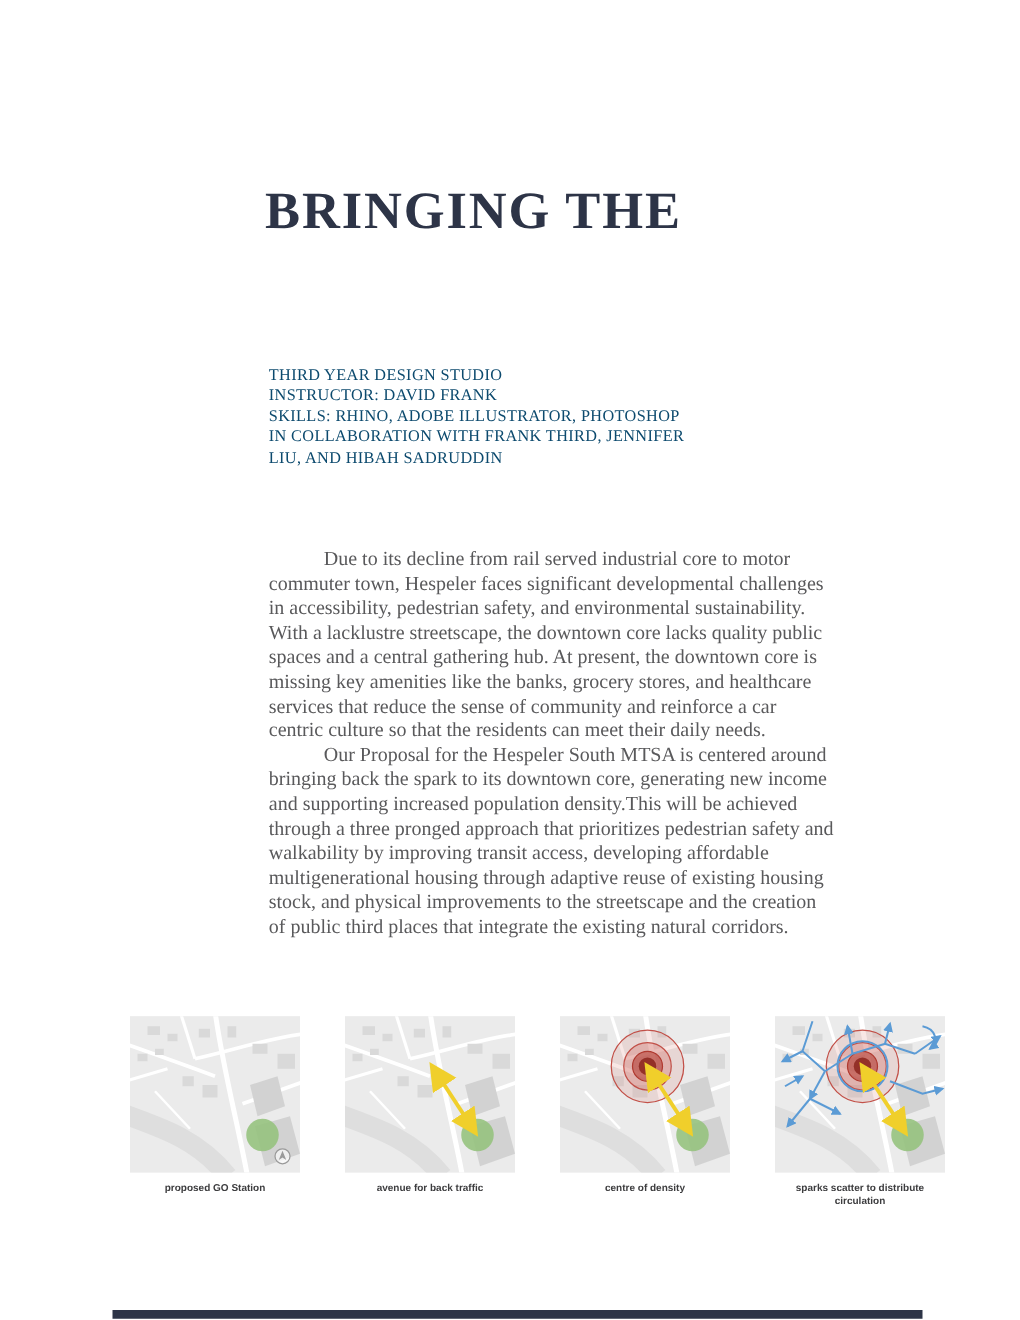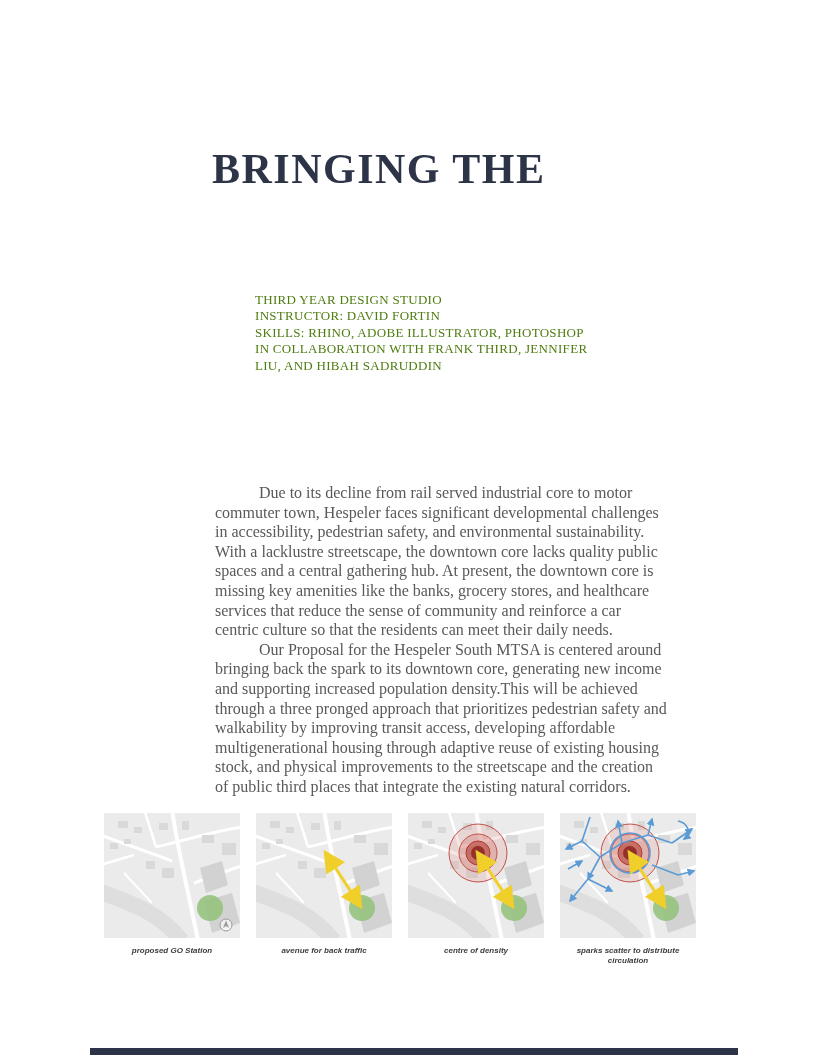--- a/index.html
+++ b/index.html
@@ -15,37 +15,35 @@
     position:absolute;left:212px;top:146px;
     color:#2d3447;
     font-family:"Liberation Serif", serif;
     font-weight:700;
     font-size:42px;
     line-height:47px;
     letter-spacing:1.5px;
   }
   .meta-block{
     position:absolute;left:215px;top:292px;
-    color:#4d7c0f;
+    color:#0c4a6e;
     font-size:13px;
     line-height:16.4px;
     letter-spacing:0.3px;
-    margin-left:40px;
   }
   .body-block{
     position:absolute;left:215px;top:438px;width:452px;
     color:#59595b;
     font-size:16px;
     line-height:19.6px;
-    margin-top:45px;
   }
   .body-block p{margin:0;text-indent:44px;}
   .figures{
     position:absolute;left:104px;top:813px;
-    display:flex;gap:16px;font-style:italic;
+    display:flex;gap:36px;
   }
   figure{margin:0;width:136px;}
   .map{display:block;width:136px;height:125px;background:#ebebeb;}
   figcaption{
     margin:8px auto 0 auto;
     max-width:126px;
     text-align:center;
     font-family:"Liberation Sans", sans-serif;
     font-weight:700;
     font-size:8px;
@@ -62,21 +60,21 @@
 <body>
 
 <div class="page">
 
   <header class="title-block">
     <div>BRINGING THE</div>
   </header>
 
   <div class="meta-block">
     <div>THIRD YEAR DESIGN STUDIO</div>
-    <div>INSTRUCTOR: DAVID FORTIN</div>
+    <div>INSTRUCTOR: DAVID FRANK</div>
     <div>SKILLS: RHINO, ADOBE ILLUSTRATOR, PHOTOSHOP</div>
     <div>IN COLLABORATION WITH FRANK THIRD, JENNIFER</div>
     <div>LIU, AND HIBAH SADRUDDIN</div>
   </div>
 
   <div class="body-block">
     <p>Due to its decline from rail served industrial core to motor commuter town, Hespeler faces significant developmental challenges in accessibility, pedestrian safety, and environmental sustainability. With a lacklustre streetscape, the downtown core lacks quality public spaces and a central gathering hub. At present, the downtown core is missing key amenities like the banks, grocery stores, and healthcare services that reduce the sense of community and reinforce a car centric culture so that the residents can meet their daily needs.</p>
     <p>Our Proposal for the Hespeler South MTSA is centered around bringing back the spark to its downtown core, generating new income and supporting increased population density.This will be achieved through a three pronged approach that prioritizes pedestrian safety and walkability by improving transit access, developing affordable multigenerational housing through adaptive reuse of existing housing stock, and physical improvements to the streetscape and the creation of public third places that integrate the existing natural corridors.</p>
   </div>
 

